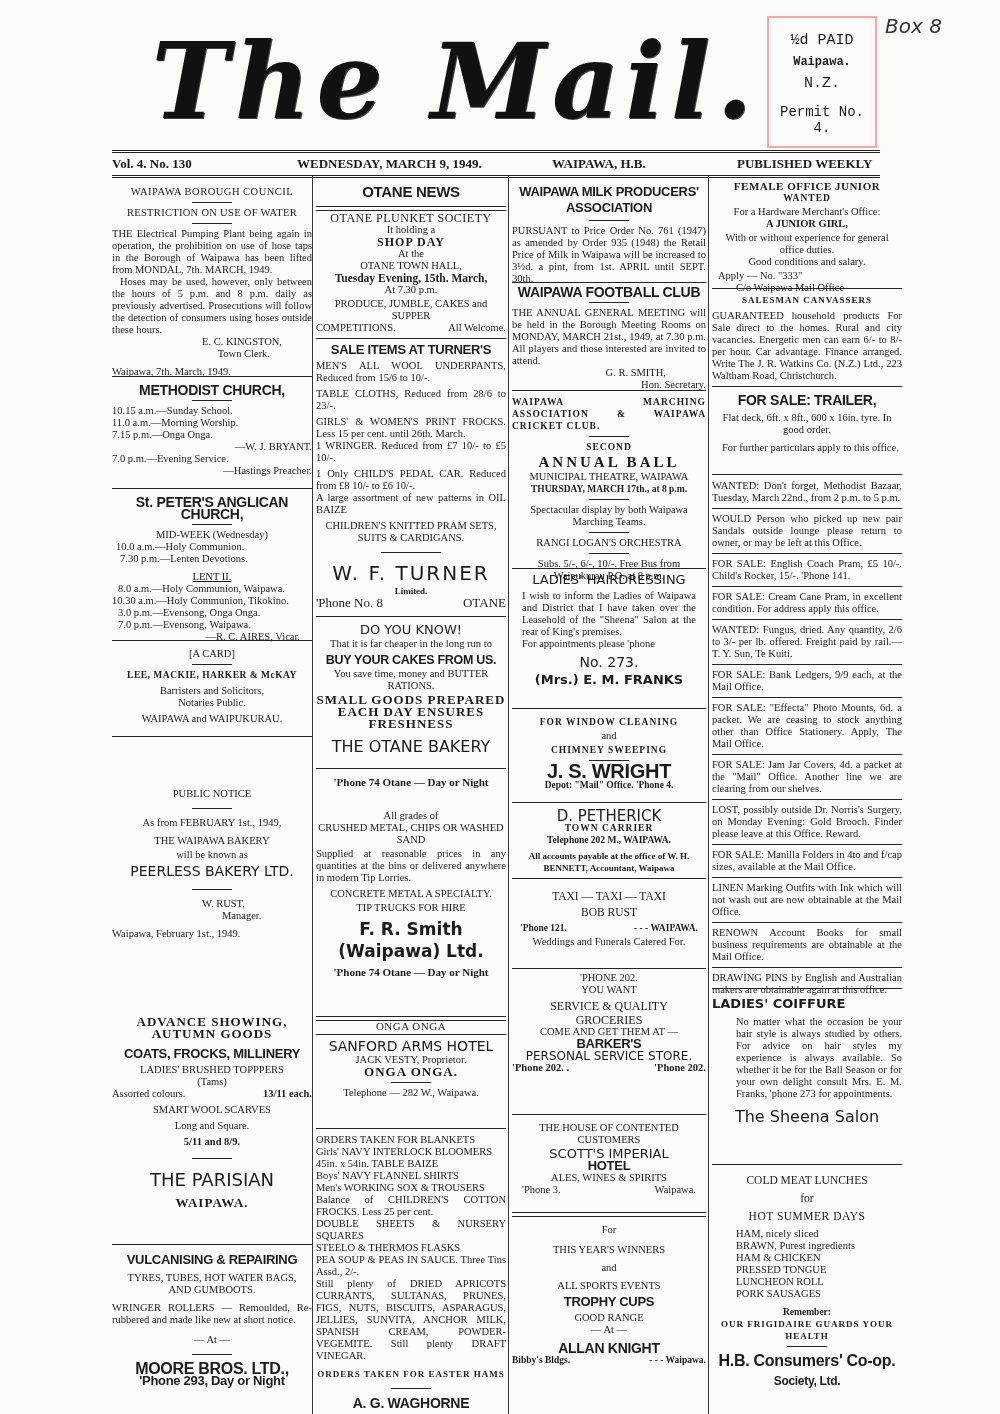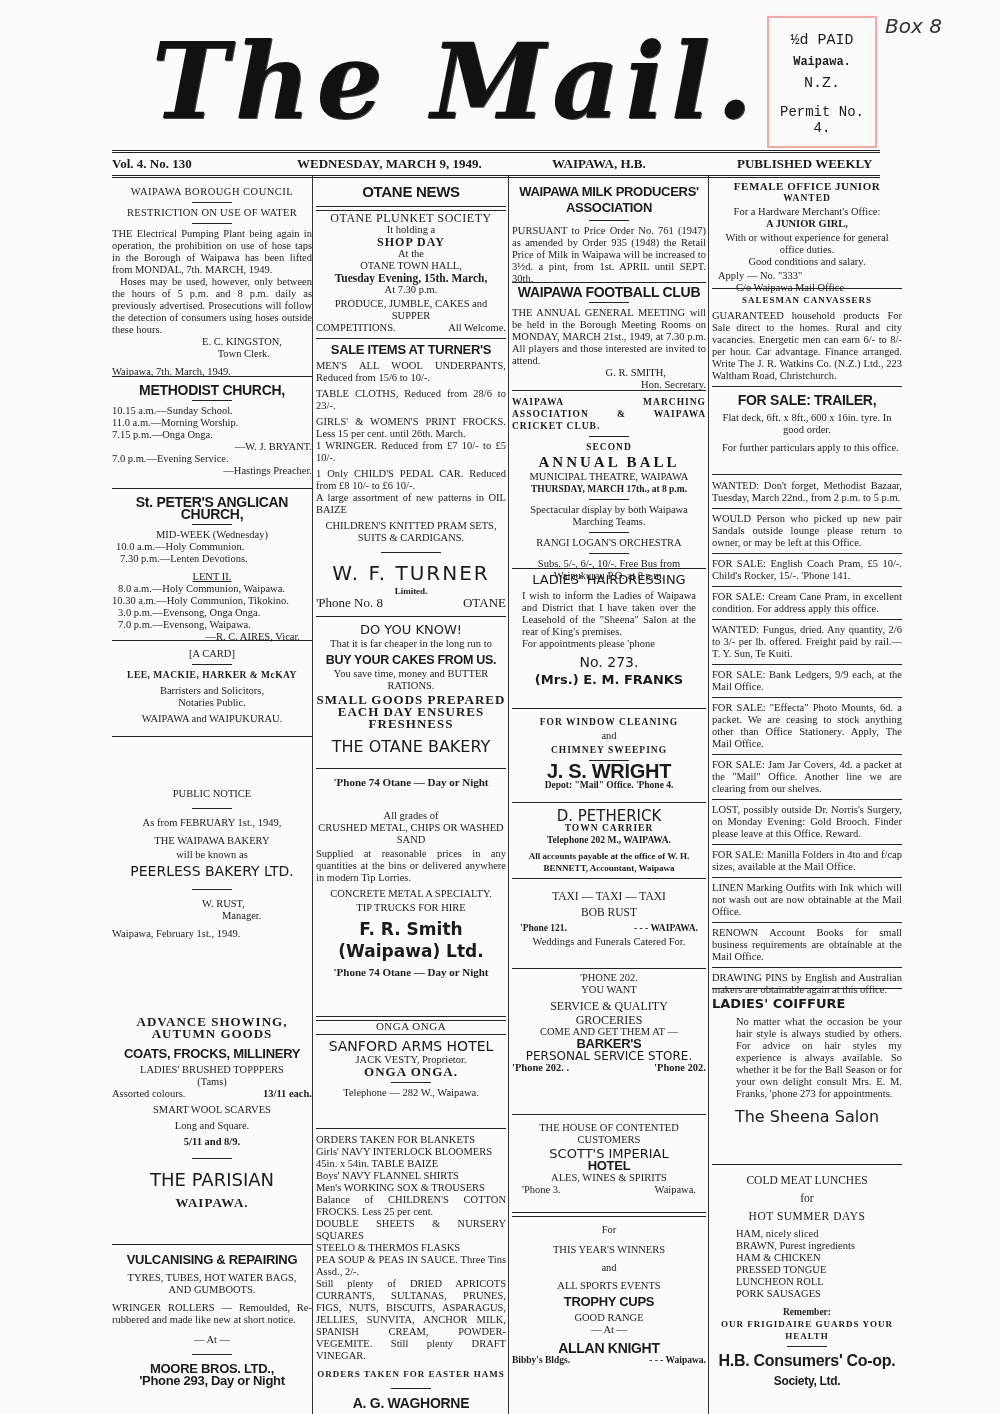--- a/index.html
+++ b/index.html
@@ -138,21 +138,21 @@
     <p class="caps-b" style="margin-top:6px;">WAIPAWA.</p>
   </div>
   <div class="hr-full" style="top:1066px;"></div>
 
   <div class="block" style="top:1076px;">
     <p class="h-big" style="font-size:13px;">VULCANISING &amp; REPAIRING</p>
     <p class="ctr" style="margin-top:6px;padding:0 4px;">TYRES, TUBES, HOT WATER BAGS, AND GUMBOOTS.</p>
     <p class="just" style="margin-top:6px;">WRINGER ROLLERS — Remoulded, Re-rubbered and made like new at short notice.</p>
     <p class="ctr" style="margin-top:8px;">— At —</p>
     <div class="short-rule" style="margin:8px auto;"></div>
-    <p class="h-big" style="font-size:13px;">MOORE BROS. LTD.,</p>
+    <p class="h-big" style="font-size:16px;">MOORE BROS. LTD.,</p>
     <p class="h-big" style="font-size:13px;">'Phone 293, Day or Night</p>
   </div>
 </div>
 
 <div class="col c2">
   <div class="block" style="top:8px;">
     <p class="h-big" style="font-size:15px;">OTANE NEWS</p>
   </div>
   <div class="hr-double" style="top:28px;"></div>
   <div class="block" style="top:34px;">

